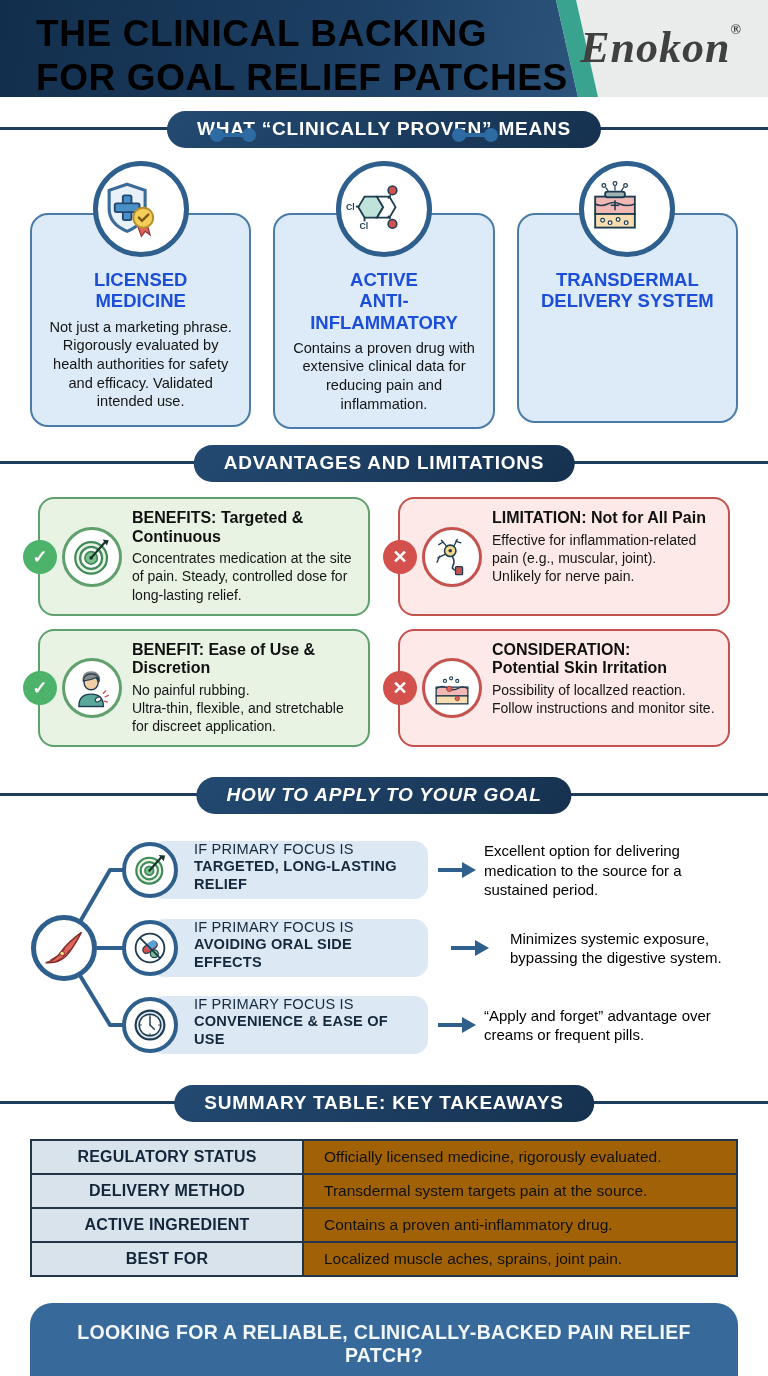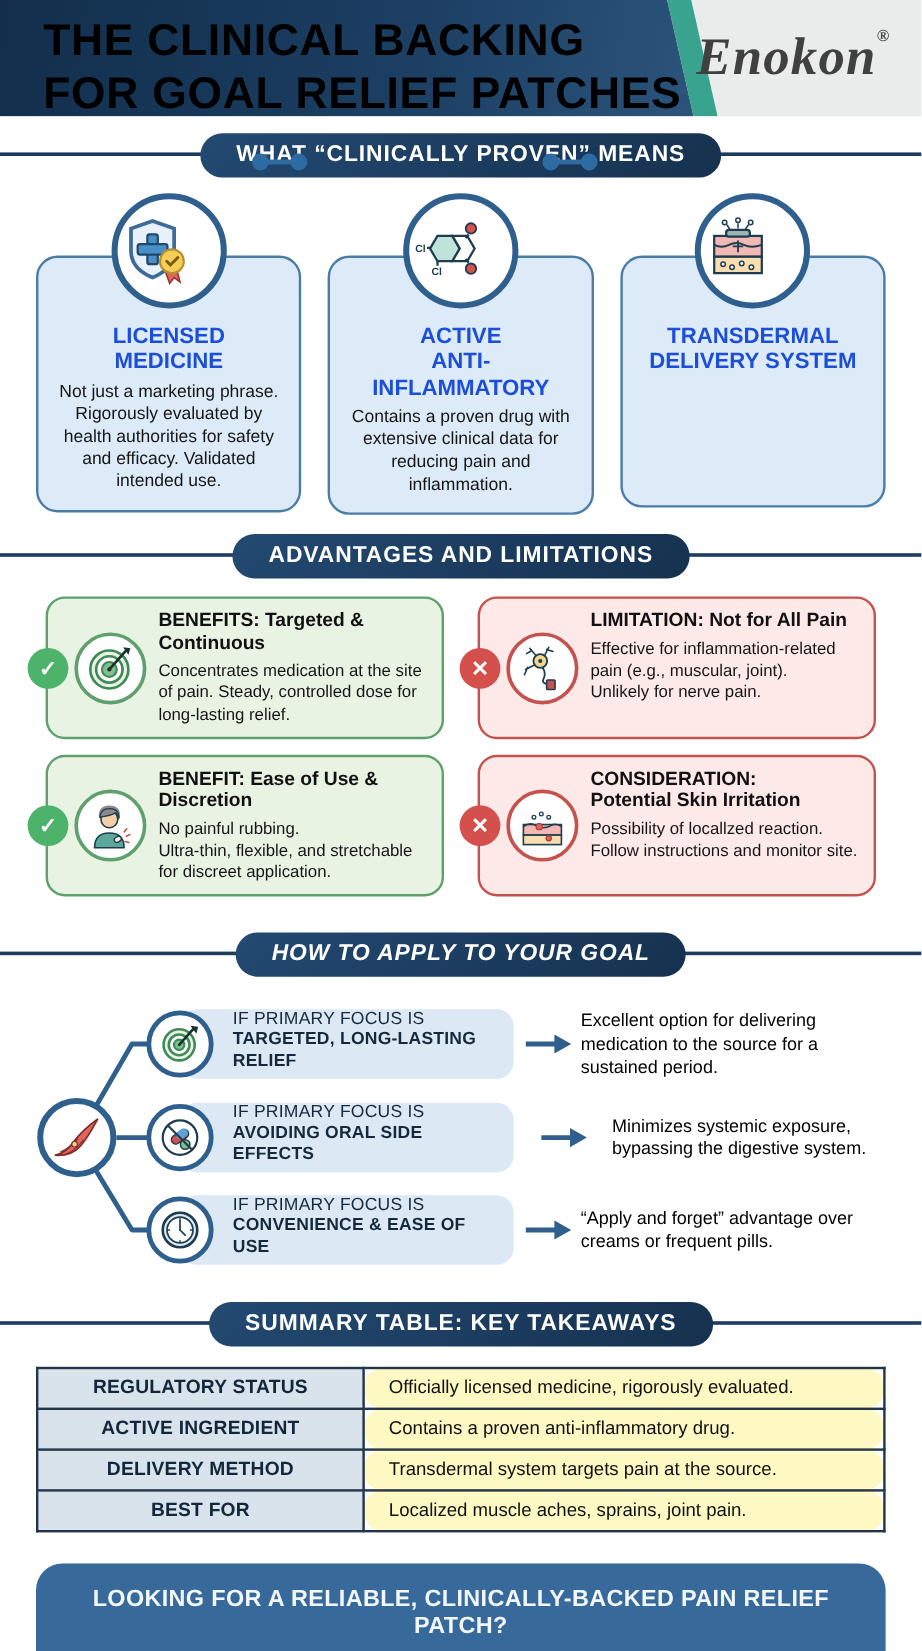--- a/index.html
+++ b/index.html
@@ -78,21 +78,21 @@
   .apply-label .pre { font-weight:500; }
   .apply-label .focus { font-weight:800; }
   .apply-arrow { margin:0 8px 0 10px; flex:0 0 auto; }
   .apply-desc { font-size:15px; color:#000000; line-height:1.28; flex:1; }
 
   
   .summary-table { width:708px; margin:18px 30px 0; border-collapse:collapse; }
   .summary-table td { border:2px solid #223549; height:34px; vertical-align:middle;margin-top:17px; }
   .td-label { width:272px; background:#d8e3ec; text-align:center; font-weight:800;
     font-size:16px; color:#14263a; letter-spacing:.2px; }
-  .td-value { background:#fef9c3; font-size:15.5px; color:#111; padding-left:20px;border-radius:16px; }
+  .td-value { background:#a16207; font-size:15.5px; color:#111; padding-left:20px; }
 
   
   .footer-card { margin:26px 30px 0; background:#37699a; border-radius:22px;
     border-bottom:5px solid #27527c; padding:18px 26px 16px; text-align:center; color:#f2f7fb; }
   .footer-title { font-size:19.5px; font-weight:800; letter-spacing:.3px; margin-bottom:10px; }
 </style>
 </head>
 <body>
 
 <div class="header">
@@ -378,26 +378,26 @@
   <div class="section-pill">SUMMARY TABLE: KEY TAKEAWAYS</div>
 </div>
 
 <table class="summary-table">
   <tbody>
       <tr>
     <td class="td-label">REGULATORY STATUS</td>
     <td class="td-value">Officially licensed medicine, rigorously evaluated.</td>
   </tr>
   <tr>
+    <td class="td-label">DELIVERY METHOD</td>
+    <td class="td-value">Transdermal system targets pain at the source.</td>
+  </tr>
+  <tr>
     <td class="td-label">ACTIVE INGREDIENT</td>
     <td class="td-value">Contains a proven anti-inflammatory drug.</td>
-  </tr>
-  <tr>
-    <td class="td-label">DELIVERY METHOD</td>
-    <td class="td-value">Transdermal system targets pain at the source.</td>
   </tr>
   <tr>
     <td class="td-label">BEST FOR</td>
     <td class="td-value">Localized muscle aches, sprains, joint pain.</td>
   </tr>
 </tbody>
   </table>
 
 <div class="footer-card">
   <div class="footer-title">LOOKING FOR A RELIABLE, CLINICALLY-BACKED PAIN RELIEF PATCH?</div>

